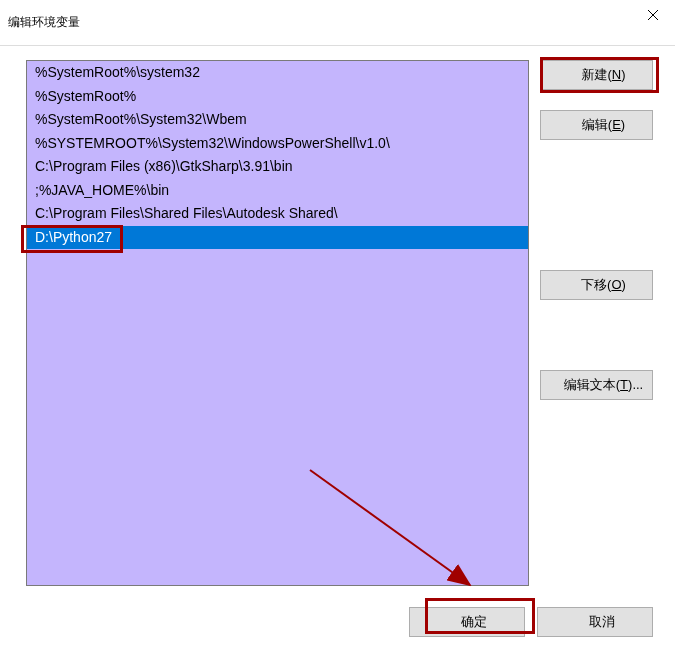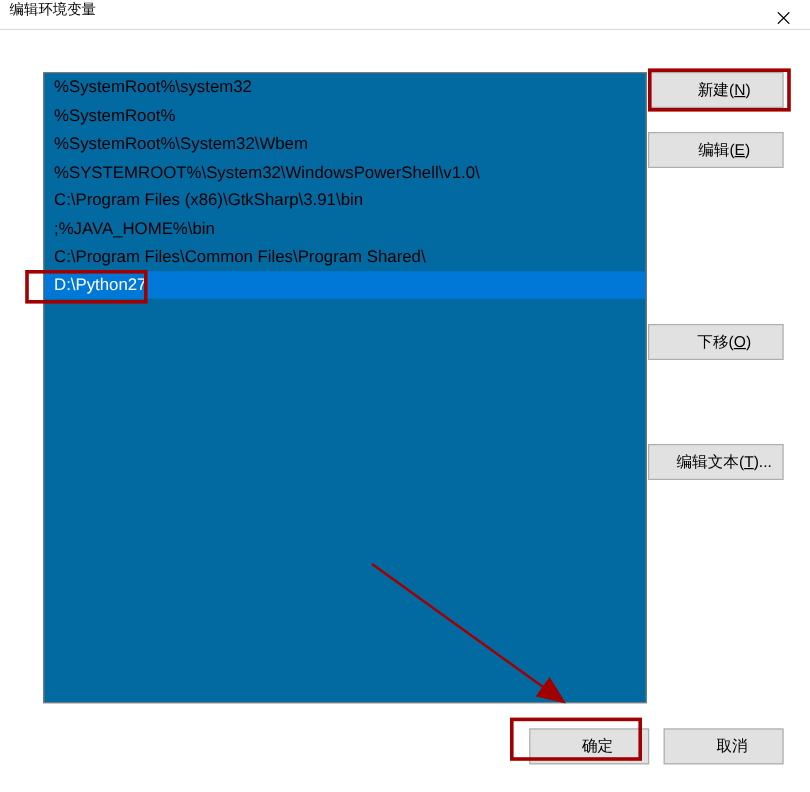--- a/index.html
+++ b/index.html
@@ -5,22 +5,23 @@
     * { box-sizing: border-box; margin: 0; padding: 0; }
     body {
       font-family: "Microsoft YaHei", "Segoe UI", sans-serif;
       font-size: 12px;
       background: #fff;
       width: 675px;
       height: 660px;
       position: relative;
     }
     .titlebar {
-      height: 25px;
+      height: 46px;
       display: flex;
+      align-items: center;
       padding: 0 8px;
       border-bottom: 1px solid #ddd;
     }
     .title { font-size: 12px; color: #000; }
     .close-btn {
       position: absolute;
       right: 0; top: 0;
       width: 45px; height: 30px;
       display: flex; align-items: center; justify-content: center;
       font-size: 14px;
@@ -28,25 +29,25 @@
     }
     .content {
       position: absolute;
       top: 60px;
       left: 22px;
       right: 22px;
       bottom: 20px;
     }
     .listbox {
       position: absolute;
-      top: 0; left: 14px;
+      top: 0; left: 4px;
       width: 503px;
       height: 526px;
       border: 1px solid #7a7a7a;
-      background: #0369a1;
+      background: #c4b5fd;
       overflow: hidden;
     }
     .list-item {
       height: 23.5px;
       line-height: 23.5px;
       padding: 0 8px;
       font-size: 14px;
       color: #000;
       white-space: nowrap;
       overflow: hidden;
@@ -75,21 +76,21 @@
     .btn u { text-decoration: underline; }
     .gap-small { height: 20px; }
     .gap-large { height: 70px; }
     .bottom-buttons {
       position: absolute;
       bottom: 3px;
       right: 0;
       display: flex;
       gap: 12px;
     }
-    .bottom-buttons .btn { width: 100px; }
+    .bottom-buttons .btn { width: 116px; }
     .highlight-new {
       position: absolute;
       border: 3px solid #a00000;
       pointer-events: none;
     }
     .hl-new-btn { top: 57px; left: 540px; width: 119px; height: 36px; }
     .hl-selected-text { top: 225px; left: 21px; width: 102px; height: 28px; }
     .hl-ok-btn { top: 598px; left: 425px; width: 110px; height: 36px; }
     .arrow {
       position: absolute;
@@ -113,21 +114,21 @@
 </div>
 
 <div class="content">
   <div class="listbox">
     <div class="list-item">%SystemRoot%\system32</div>
     <div class="list-item">%SystemRoot%</div>
     <div class="list-item">%SystemRoot%\System32\Wbem</div>
     <div class="list-item">%SYSTEMROOT%\System32\WindowsPowerShell\v1.0\</div>
     <div class="list-item">C:\Program Files (x86)\GtkSharp\3.91\bin</div>
     <div class="list-item">;%JAVA_HOME%\bin</div>
-    <div class="list-item">C:\Program Files\Common Files\Program Shared\</div>
+    <div class="list-item">C:\Program Files\Shared Files\Autodesk Shared\</div>
     <div class="list-item selected">D:\Python27</div>
   </div>
 
   <div class="buttons">
     <button class="btn">
         <span>新建(<u>N</u>)</span>
       </button>
     <div class="gap-small"></div>
     <button class="btn">
         <span>编辑(<u>E</u>)</span>

